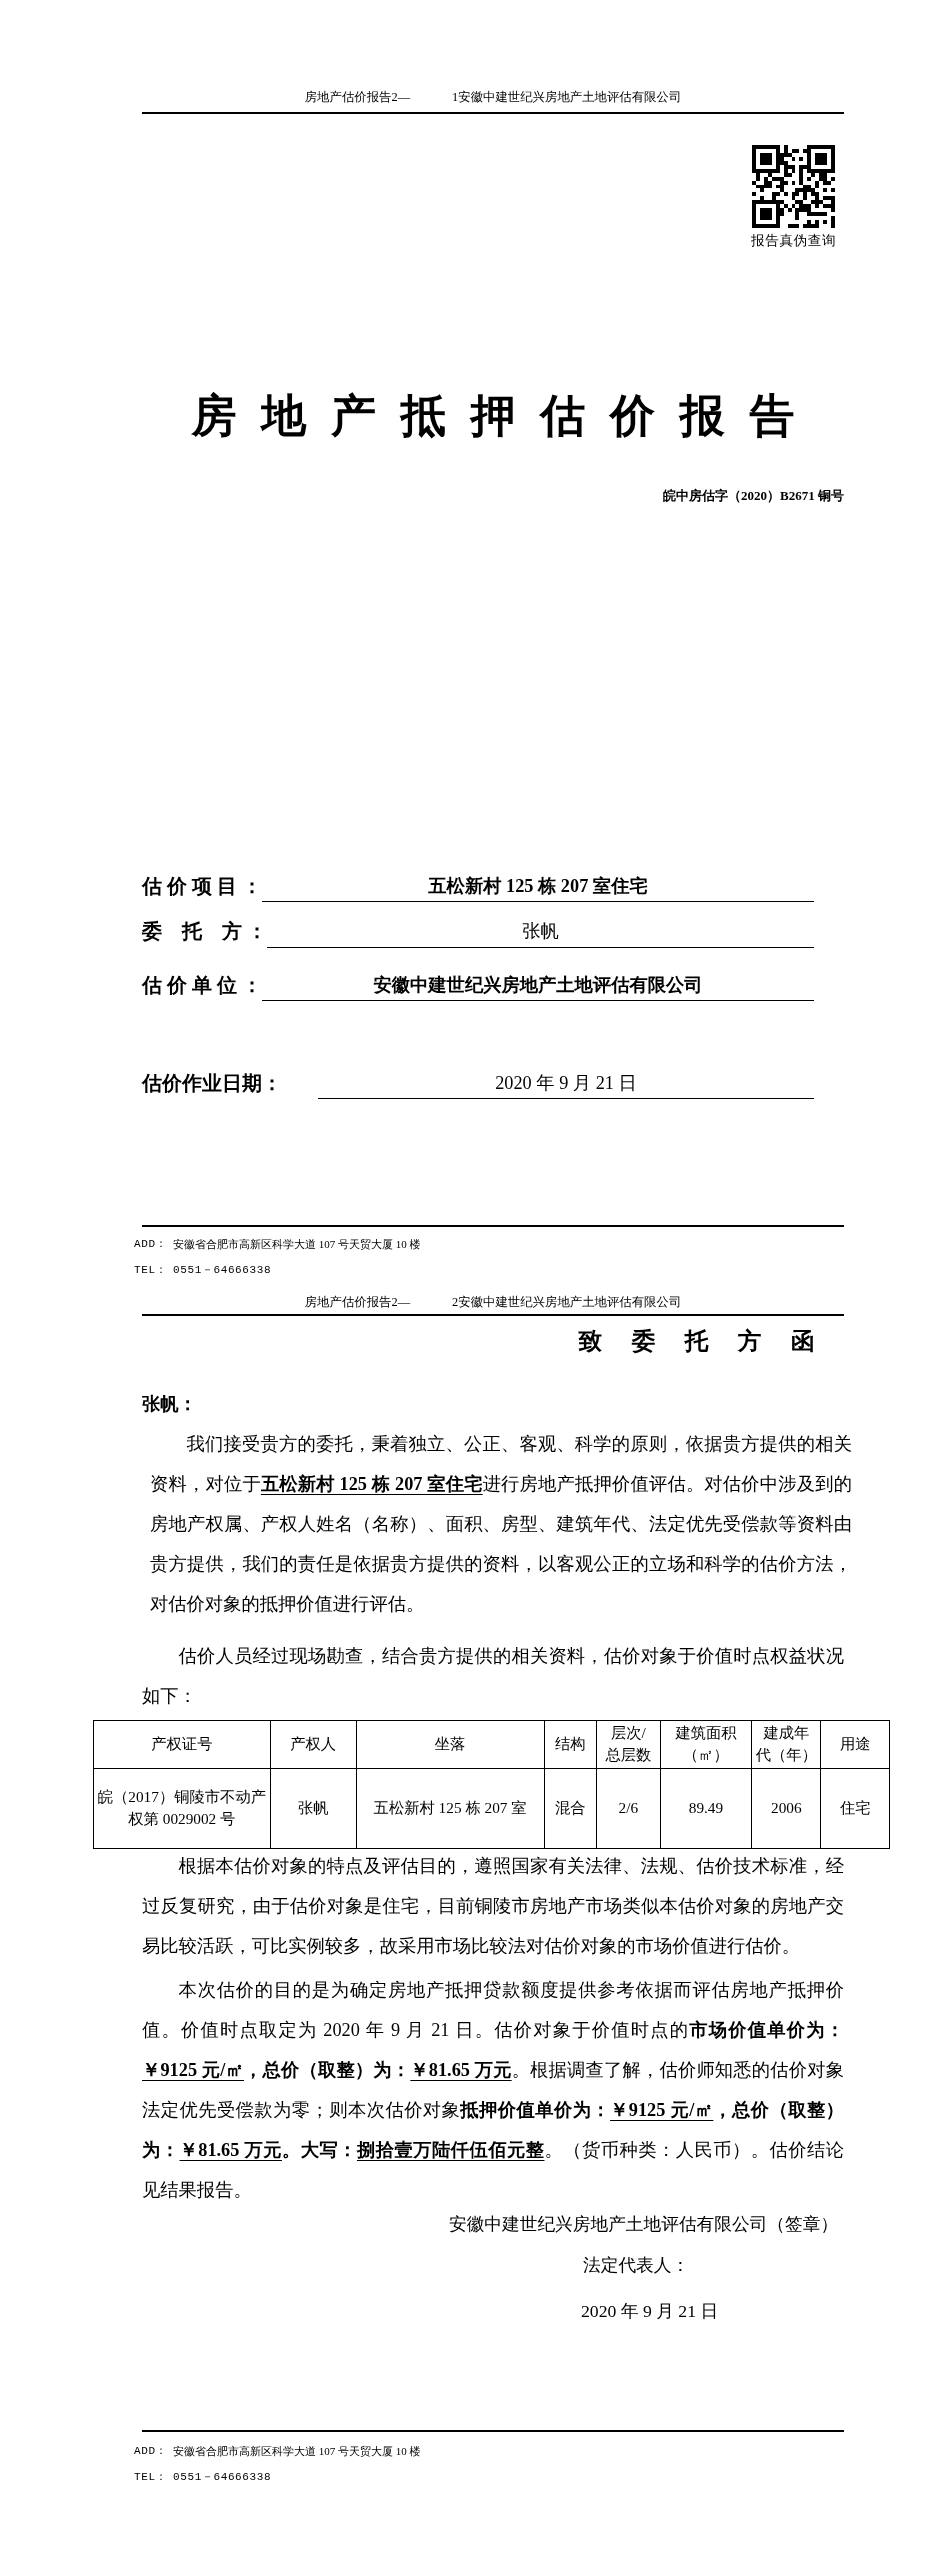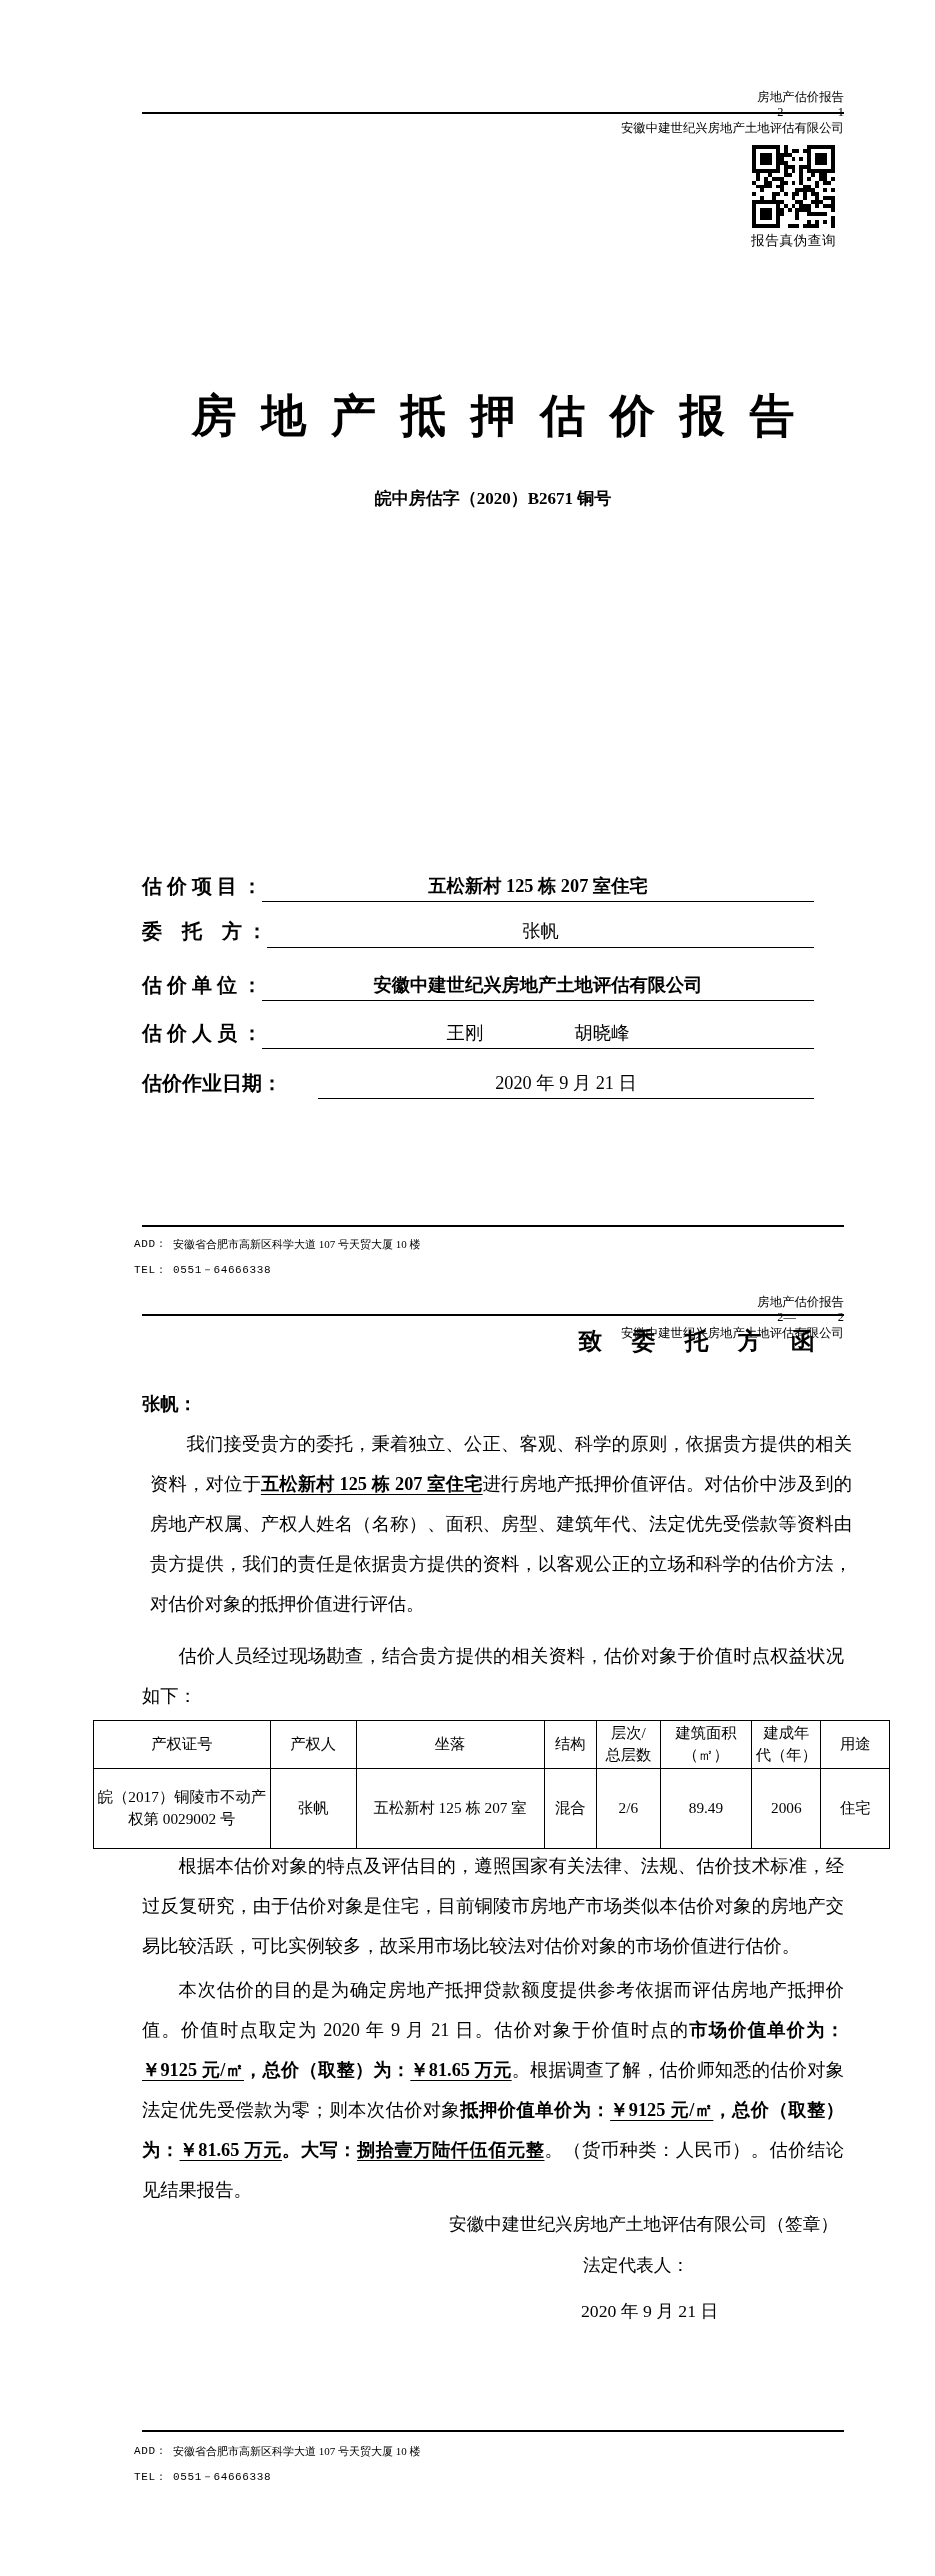--- a/index.html
+++ b/index.html
@@ -8,37 +8,37 @@
     width:936px;height:2576px;
     background:#ffffff;color:#000;
     font-family:"Liberation Serif","DejaVu Serif",serif;
     overflow:hidden;
   }
   .abs{position:absolute;}
   
   .run-head{
     left:142px;width:702px;
     display:flex;justify-content:center;align-items:flex-end;
-    font-size:12.4px;line-height:15.3px;flex-direction:column;
+    font-size:12.4px;line-height:15.3px;
   }
   .run-head .pg{display:flex;gap:42px;}
   .rule{left:142px;width:702px;height:2.4px;background:#000;}
   .foot-line{left:134px;width:702px;font-size:11px;line-height:17.7px;display:flex;}
   .foot-line .lab{font-family:"Liberation Mono","DejaVu Sans Mono",monospace;letter-spacing:0.6px;margin-right:5.9px;}
   
   .qr-wrap{left:751px;top:145px;width:85px;text-align:center;}
   .qr-wrap svg{display:block;margin:0 auto;}
   .qr-label{margin-top:4.1px;font-size:13.6px;font-weight:normal;letter-spacing:0.6px;white-space:nowrap;}
   
   .main-title{
     left:142px;width:702px;text-align:center;
     font-size:45px;font-weight:bold;letter-spacing:0.55em;text-indent:0.55em;
     white-space:nowrap;
   }
-  .subtitle{left:142px;width:702px;text-align:center;font-size:17px;font-weight:bold;}
+  .subtitle{left:142px;width:702px;text-align:right;font-size:13px;font-weight:bold;}
   .field-row{
     left:142px;width:672px;height:36px;
     display:flex;align-items:flex-end;
   }
   .field-label{
     font-size:20px;font-weight:bold;white-space:pre;
     padding-bottom:2.4px;flex:0 0 auto;
   }
   .field-value{
     flex:1 1 auto;border-bottom:1.8px solid #000;
@@ -337,24 +337,20 @@
     <span class="field-value v-bold">五松新村 125 栋 207 室住宅</span>
   </div>
   <div class="abs field-row" style="top:915px;align-items:center;">
     <span class="field-label">委　托　方 ：</span>
     <span class="field-value">张帆</span>
   </div>
   <div class="abs field-row" style="top:965px;">
     <span class="field-label">估 价 单 位 ：</span>
     <span class="field-value v-bold">安徽中建世纪兴房地产土地评估有限公司</span>
   </div>
-  <div class="abs field-row" style="top:1013px;">
-    <span class="field-label">估 价 人 员 ：</span>
-    <span class="field-value">王刚　　　　　胡晓峰</span>
-  </div>
   <div class="abs field-row" style="top:1063px;gap:36px;">
     <span class="field-label">估价作业日期：</span>
     <span class="field-value">2020 年 9 月 21 日</span>
   </div>
 
   <div class="abs rule" style="top:1225px;"></div>
   <div class="abs foot-line" style="top:1236px;">
     <span class="lab">ADD：</span>
     <span>安徽省合肥市高新区科学大道 107 号天贸大厦 10 楼</span>
   </div>

